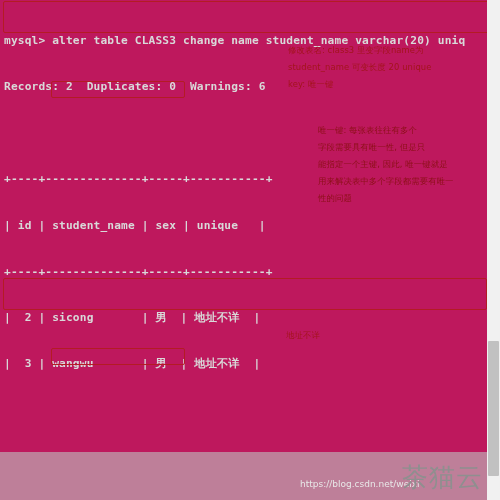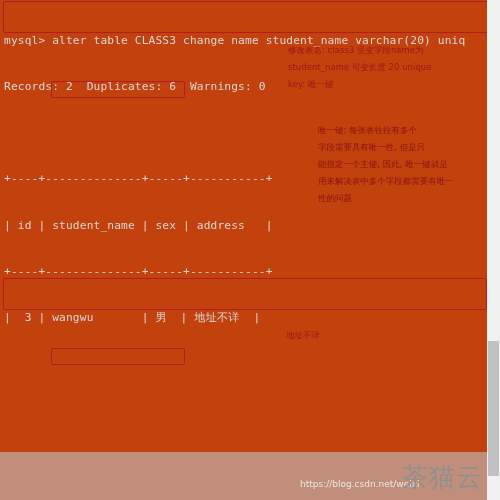--- a/index.html
+++ b/index.html
@@ -14,28 +14,29 @@
     position: relative;
     font-family: "DejaVu Sans Mono", "Liberation Mono", monospace;
   }
 
   #terminal {
     position: absolute;
     left: 0;
     top: 0;
     width: 500px;
     height: 500px;
-    background: #c2410c;
+    background: #be185d;
     color: #d9d9d9;
     font-size: 11.2px;
     line-height: 15.4px;
     white-space: pre;
     padding: 2px 10px 0 4px;
     box-sizing: border-box;
     letter-spacing: 0.15px;
+    font-weight: bold;
   }
 
   .line {
     height: 15.4px;
     white-space: pre;
   }
   .blank { height: 15.4px; }
 
   
   .redbox {
@@ -108,25 +109,26 @@
     letter-spacing: 1px;
     white-space: nowrap;
     pointer-events: none;
   }
 </style>
 </head>
 <body>
 
 <div id="terminal">
   <div class="line">mysql&gt; alter table CLASS3 change name student_name varchar(20) uniq</div>
-  <div class="line">Records: 2  Duplicates: 6  Warnings: 0</div>
+  <div class="line">Records: 2  Duplicates: 0  Warnings: 6</div>
   <div class="line blank"></div>
   <div class="line">+----+--------------+-----+-----------+</div>
-  <div class="line">| id | student_name | sex | address   |</div>
+  <div class="line">| id | student_name | sex | unique   |</div>
   <div class="line">+----+--------------+-----+-----------+</div>
+  <div class="line">|  2 | sicong       | 男  | 地址不详  |</div>
   <div class="line">|  3 | wangwu       | 男  | 地址不详  |</div>
   
   
   
   
   
   
   
   
   

